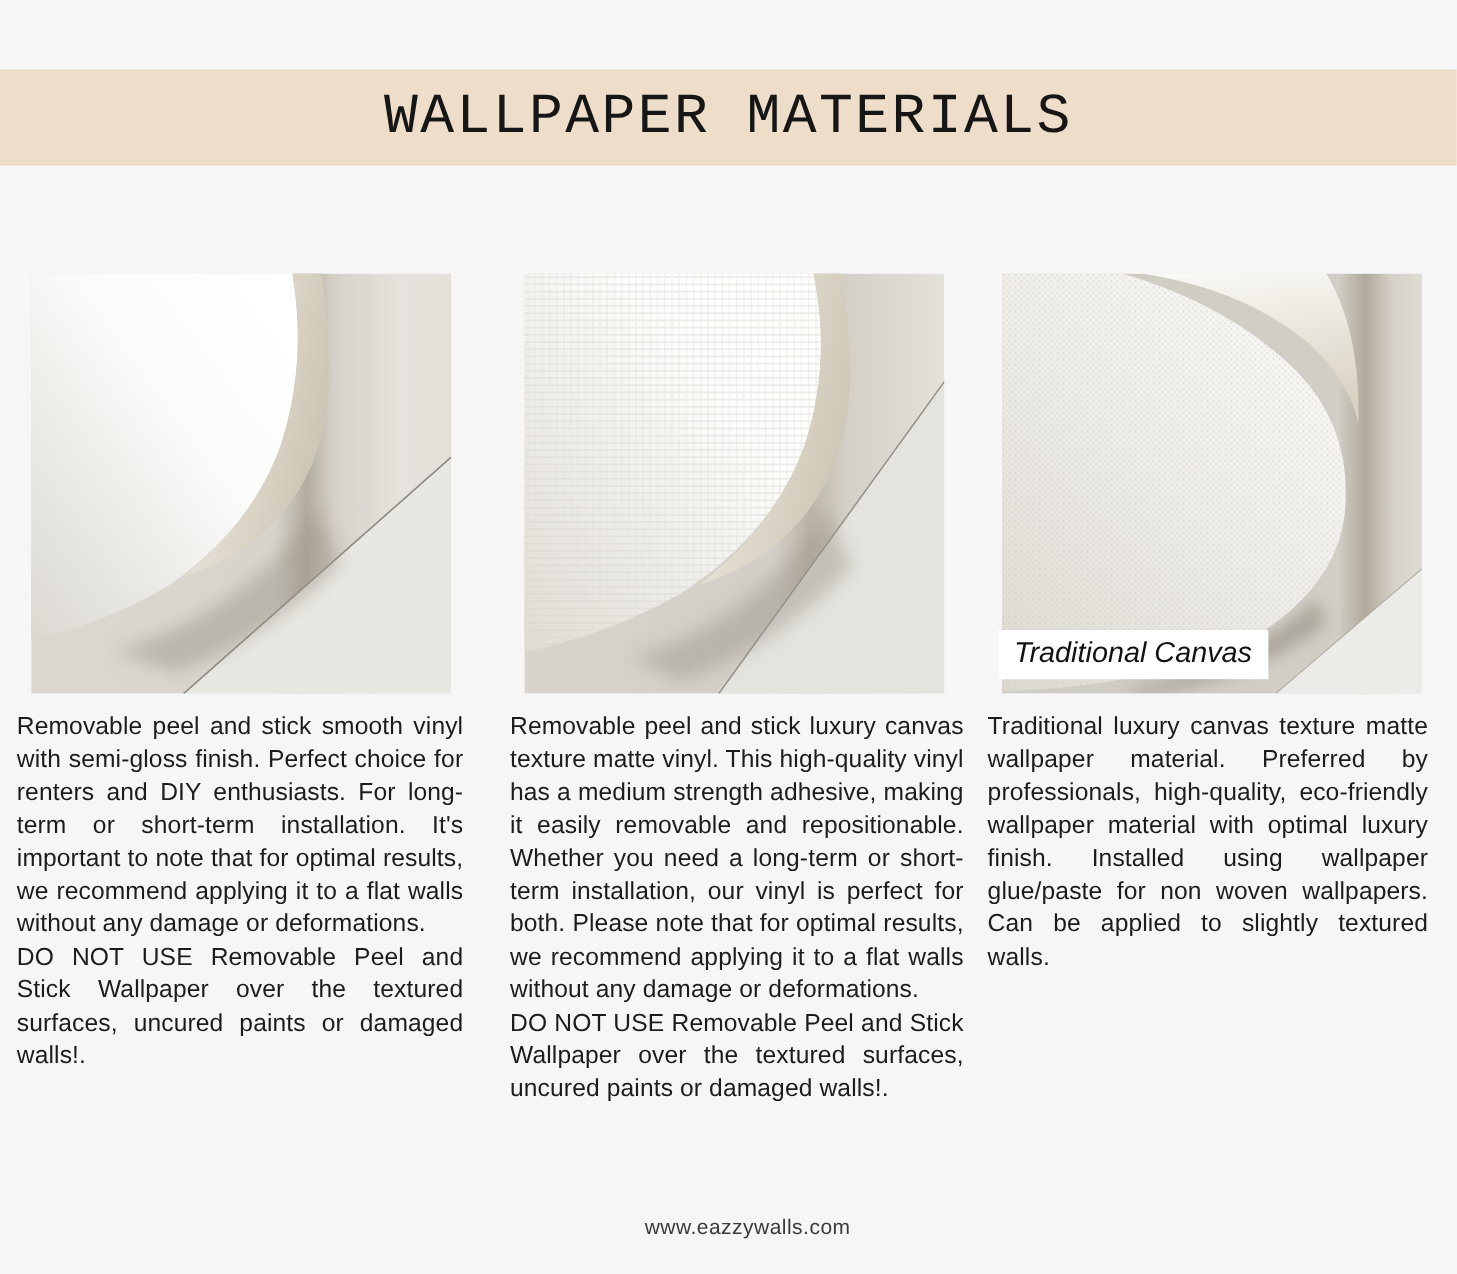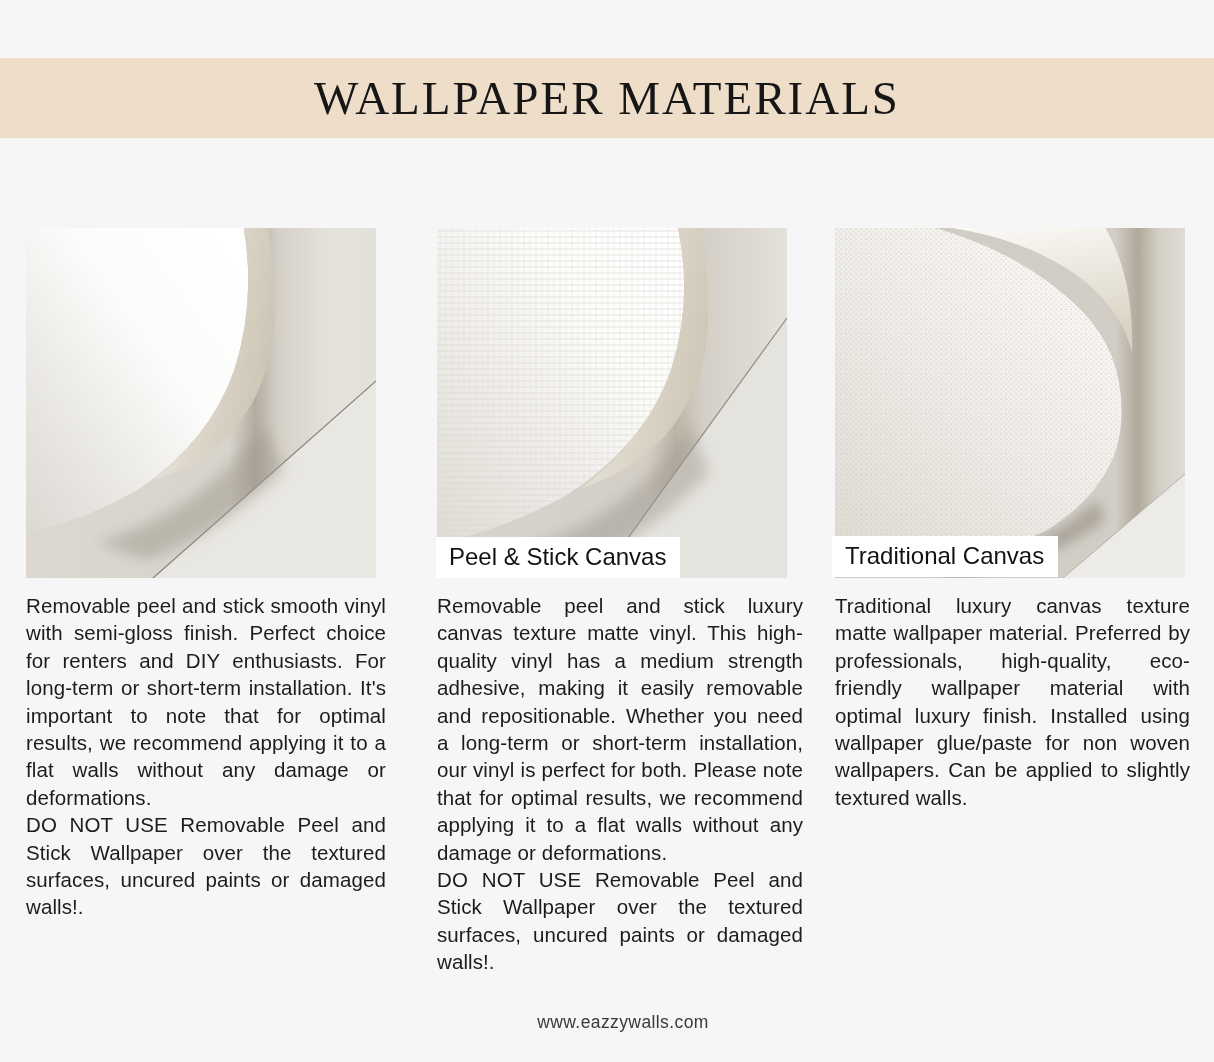--- a/index.html
+++ b/index.html
@@ -11,21 +11,21 @@
     color:#1a1a1a;
     overflow:hidden;
   }
   
   .banner{
     position:absolute;top:58px;left:0;width:1214px;height:80px;
     background:#eeddc9;
     display:flex;align-items:center;justify-content:center;
   }
   .title-inner{
-    font-family:Liberation Serif, serif;
+    font-family:Liberation Mono, monospace;
     font-size:47px;font-weight:400;
     letter-spacing:2px;color:#161616;
     transform:scaleX(0.72) scaleY(1.04);
     white-space:nowrap;
   }
   
   .col{position:absolute;top:228px;}
   #col1{left:14px;width:372px;}
   #col2{left:425px;width:378px;}
   #col3{left:823px;width:367px;}
@@ -33,24 +33,24 @@
     position:relative;margin-left:12px;width:350px;height:350px;
   }
   .photo svg{display:block;width:350px;height:350px;}
   .label{
     position:absolute;background:#ffffff;
     font-size:24px;color:#121212;white-space:nowrap;
     padding:7px 14px 9px 13px;line-height:1.05;
   }
   .lab1{left:-9px;bottom:-10px;}
   .lab2{left:-1px;bottom:0px;}
-  .lab3{left:-3px;bottom:1px;}
+  .lab3{left:-3px;bottom:12px;font-style:italic;}
   
   .desc{
-    margin:14px 0 0 12px;
+    margin:14px 0 0 0;
     font-size:20.5px;line-height:27.4px;
     text-align:justify;color:#1c1c1c;
     letter-spacing:0.1px;
   }
   .warning{
     margin-top:0;
     text-decoration-thickness:1.6px;
     text-underline-offset:5px;
   }
   .warning:empty{display:none;}
@@ -137,21 +137,20 @@
           </filter>
       </defs>
       <rect width="350" height="350" fill="url(#w2)"></rect>
       <path d="M162,350 L350,90 L350,350 Z" fill="#e5e3de"></path>
       <path d="M162,350 L350,90" stroke="#8f8c85" stroke-width="1.2" fill="none"></path>
       <path d="M90,320 Q200,285 252,195 L272,245 Q205,315 130,340 Z" fill="#9a948a" opacity="0.45" filter="url(#f2)"></path>
       <path d="M-4,-4 L240,-4 Q257,70 234,142 Q207,218 128,268 Q64,303 -4,316 Z" fill="url(#s2)"></path>
       <path d="M-4,-4 L240,-4 Q257,70 234,142 Q207,218 128,268 Q64,303 -4,316 Z" fill="url(#tex2)" opacity="0.6"></path>
       <path d="M240,-4 Q257,70 234,142 Q210,210 145,260 Q212,238 245,185 Q274,138 271,72 Q269,22 263,-4 Z" fill="url(#u2)"></path>
     </svg>
-    <div class="label lab2">Peel &amp; Stick Canvas</div>
   </div>
   <p class="desc">Removable peel and stick luxury canvas texture matte vinyl. This high-quality vinyl has a medium strength adhesive, making it easily removable and repositionable. Whether you need a long-term or short-term installation, our vinyl is perfect for both. Please note that for optimal results, we recommend applying it to a flat walls without any damage or deformations.</p>
   <p class="desc warning">DO NOT USE Removable Peel and Stick Wallpaper over the textured surfaces, uncured paints or damaged walls!.</p>
 </section>
 
 <section class="col" id="col3">
   <div class="photo">
     <svg viewBox="0 0 350 350" aria-hidden="true">
       <defs>
         <linearGradient id="w3" x1="0" y1="0" x2="1" y2="0">

